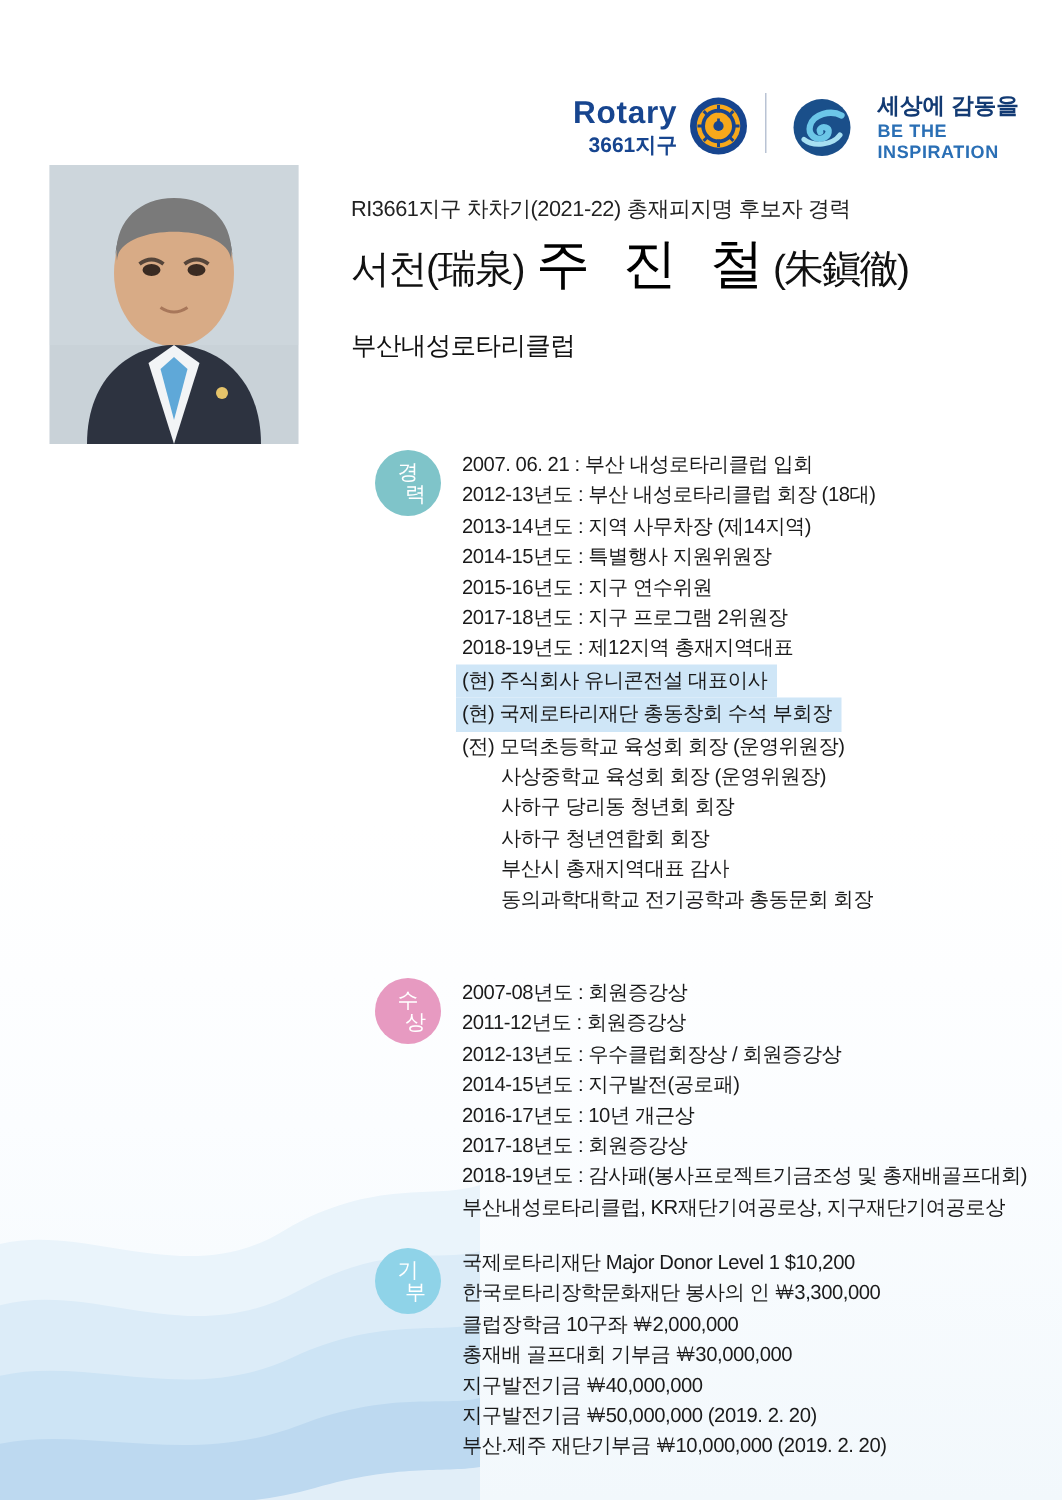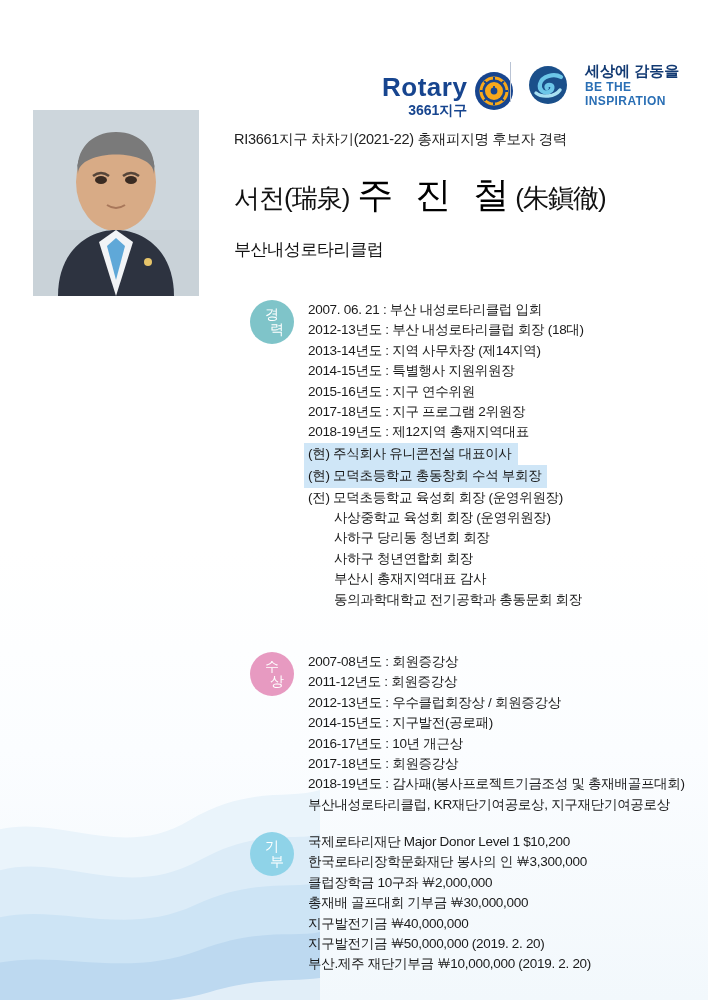--- a/index.html
+++ b/index.html
@@ -50,25 +50,24 @@
     top: 34px;
     display: flex;
     align-items: center;
     gap: 7px;
   }
   .rotary-text {
     text-align: right;
     line-height: 1.05;
   }
   .rotary-word {
-    font-size: 26px;
+    font-size: 21px;
     font-weight: bold;
     color: #17458f;
     letter-spacing: 0.5px;
-    margin-top: 10px;
   }
   .rotary-district {
     font-size: 14px;
     color: #17458f;
     font-weight: bold;
     margin-top: 2px;
   }
   .rotary-wheel {
     width: 40px;
     height: 40px;
@@ -124,21 +123,21 @@
     top: 130px;
     width: 460px;
     z-index: 3;
   }
   .subtitle {
     font-size: 14.5px;
     color: #222;
     letter-spacing: -0.3px;
   }
   .name-line {
-    margin-top: 22px;
+    margin-top: 3px;
     white-space: nowrap;
   }
   .name-ho {
     font-size: 26px;
     color: #111;
     letter-spacing: -1px;
   }
   .name-main {
     font-size: 36px;
     color: #000;
@@ -289,21 +288,21 @@
   </div>
   <div class="section lines" id="sec0" style="left:308px; top:300px; width:390px;">
       <div class="row">2007. 06. 21 : 부산 내성로타리클럽 입회</div>
       <div class="row">2012-13년도 : 부산 내성로타리클럽 회장 (18대)</div>
       <div class="row">2013-14년도 : 지역 사무차장 (제14지역)</div>
       <div class="row">2014-15년도 : 특별행사 지원위원장</div>
       <div class="row">2015-16년도 : 지구 연수위원</div>
       <div class="row">2017-18년도 : 지구 프로그램 2위원장</div>
       <div class="row">2018-19년도 : 제12지역 총재지역대표</div>
       <div class="row"><span class="hl-box">(현)  주식회사 유니콘전설 대표이사</span></div>
-      <div class="row"><span class="hl-box">(현)  모덕초등학교 총동창회 수석 부회장</span></div>
+      <div class="row"><span class="hl-box">(현)  국제로타리재단 총동창회 수석 부회장</span></div>
       <div class="row">(전)  모덕초등학교 육성회 회장 (운영위원장)</div>
       <div class="row indent">사상중학교 육성회 회장 (운영위원장)</div>
       <div class="row indent">사하구 당리동 청년회 회장</div>
       <div class="row indent">사하구 청년연합회 회장</div>
       <div class="row indent">부산시 총재지역대표 감사</div>
       <div class="row indent">동의과학대학교 전기공학과 총동문회 회장</div>
     </div>
 
   <div class="badge" id="badge1" style="left: 250px; top: 652px; background: rgb(231, 154, 193);">
     <span class="c1">수</span>

